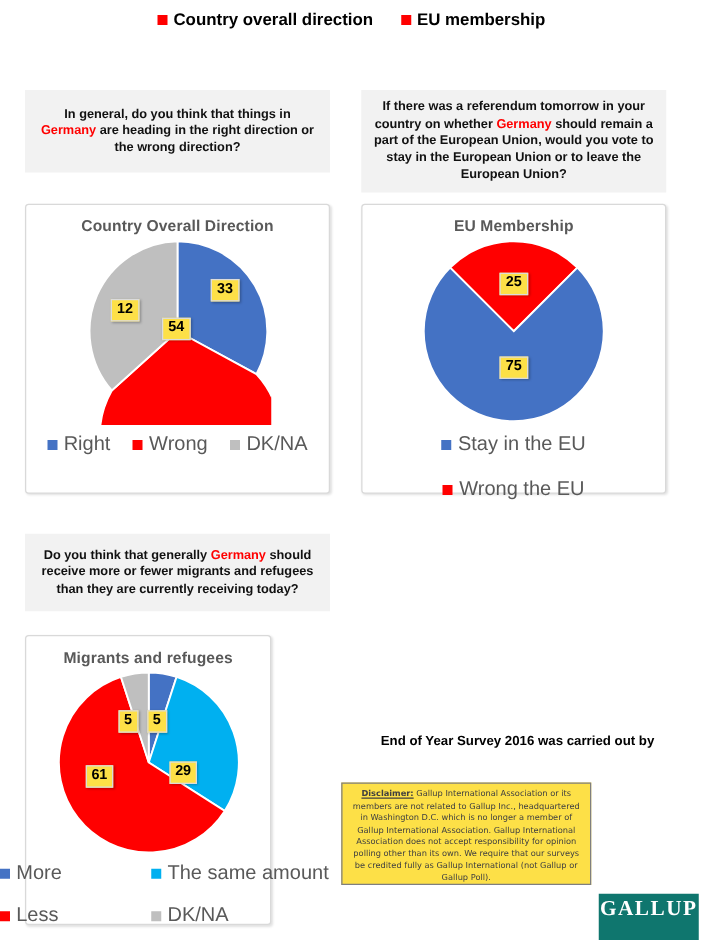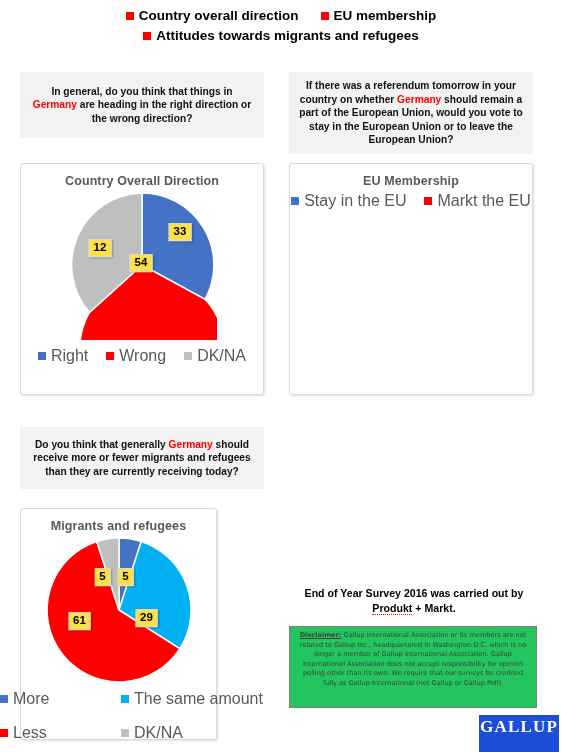--- a/index.html
+++ b/index.html
@@ -166,48 +166,48 @@
     color: #000000;
     line-height: 1.45;
   }
   #survey-credit .produkt {
     border-bottom: 1px dotted #ff0000;
     padding-bottom: 0px;
   }
 
   #disclaimer-box {
     position: absolute;
-    left: 289px;
+    left: 273px;
     top: 626px;
-    width: 248px;
+    width: 200px;
     height: 82px;
     box-sizing: border-box;
     border: 1px solid #7f7f7f;
-    background: #22c55e;
+    background: #fde047;
     padding: 4px 6px;
     text-align: center;
     font-size: 6.6px;
     color: #404040;
     line-height: 1.45;
     font-family: "DejaVu Sans", sans-serif;
     overflow: hidden;
   }
   #disclaimer-box .disc-label {
     font-weight: bold;
     text-decoration: underline;
   }
 
   
   #gallup-logo {
     position: absolute;
     left: 479px;
     top: 715px;
     width: 80px;
     height: 37px;
-    background: #1d4ed8;
+    background: #0f766e;
     box-sizing: border-box;
     padding: 2px 3px;
     display: flex;
     flex-direction: column;
     align-items: center;
     justify-content: flex-start;
   }
   #gallup-logo .g-rule-top {
     width: 100%;
     height: 2px;
@@ -254,26 +254,20 @@
   <div class="hdr-row">
     <span class="hdr-item">
       <span class="hdr-marker"></span>
       <span>Country overall direction</span>
     </span>
     <span class="hdr-item">
       <span class="hdr-marker"></span>
       <span>EU membership</span>
     </span>
   </div>
-  <div class="hdr-row second">
-    <span class="hdr-item">
-      <span class="hdr-marker"></span>
-      <span>Attitudes towards migrants and refugees</span>
-    </span>
-  </div>
 </div>
 
 <div class="qbox" id="qbox-direction">
   <div class="qtext">
     <span>In general, do you think that things in </span><span class="hl">Germany</span><span> are heading in the right direction or the wrong direction?</span>
   </div>
 </div>
 
 <div class="qbox" id="qbox-eu">
   <div class="qtext">
@@ -307,28 +301,38 @@
     </span>
     <span class="legend-item">
       <span class="legend-swatch" style="background:#bfbfbf"></span>
       <span>DK/NA</span>
     </span>
   </div>
 </div>
 
 <div class="chart-card" id="chart-card-eu">
   <div class="chart-title">EU Membership</div>
+  <div class="pie-wrap">
+    <svg class="pie-svg" width="150" height="150" viewBox="0 0 150 150">
+
+      <path d="M 75 75 L 24.09 24.09 A 72 72 0 0 1 125.91 24.09 Z" fill="#ff0000" stroke="#ffffff" stroke-width="1.5"></path>
+
+      <path d="M 75 75 L 125.91 24.09 A 72 72 0 1 1 24.09 24.09 Z" fill="#4472c4" stroke="#ffffff" stroke-width="1.5"></path>
+    </svg>
+    <div class="slice-label" style="left:50%; top:39px; margin-left:0px;">25</div>
+    <div class="slice-label" style="left:50%; top:106px; margin-left:0px;">75</div>
+  </div>
   <div class="chart-legend">
     <span class="legend-item">
       <span class="legend-swatch" style="background:#4472c4"></span>
       <span>Stay in the EU</span>
     </span>
     <span class="legend-item">
       <span class="legend-swatch" style="background:#ff0000"></span>
-      <span>Markt the EU</span>
+      <span>Wrong the EU</span>
     </span>
   </div>
 </div>
 
 <div class="qbox" id="qbox-migrants">
   <div class="qtext">
     <span>Do you think that generally </span><span class="hl">Germany</span><span> should receive more or fewer migrants and refugees than they are currently receiving today?</span>
   </div>
 </div>
 
@@ -365,21 +369,20 @@
     </span>
     <span class="legend-item">
       <span class="legend-swatch" style="background:#bfbfbf"></span>
       <span>DK/NA</span>
     </span>
   </div>
 </div>
 
 <div id="survey-credit">
   <div>End of Year Survey 2016 was carried out by</div>
-  <div><span class="produkt">Produkt</span><span> + Markt.</span></div>
 </div>
 
 <div id="disclaimer-box">
   <span class="disc-label">Disclaimer:</span><span> Gallup International Association or its members are not related to Gallup Inc., headquartered in Washington D.C. which is no longer a member of Gallup International Association. Gallup International Association does not accept responsibility for opinion polling other than its own. We require that our surveys be credited fully as Gallup International (not Gallup or Gallup Poll).</span>
 </div>
 
 <div id="gallup-logo">
   <div class="g-rule-top"></div>
   <div class="g-main">GALLUP</div>
   <div class="g-rule-mid"></div>

